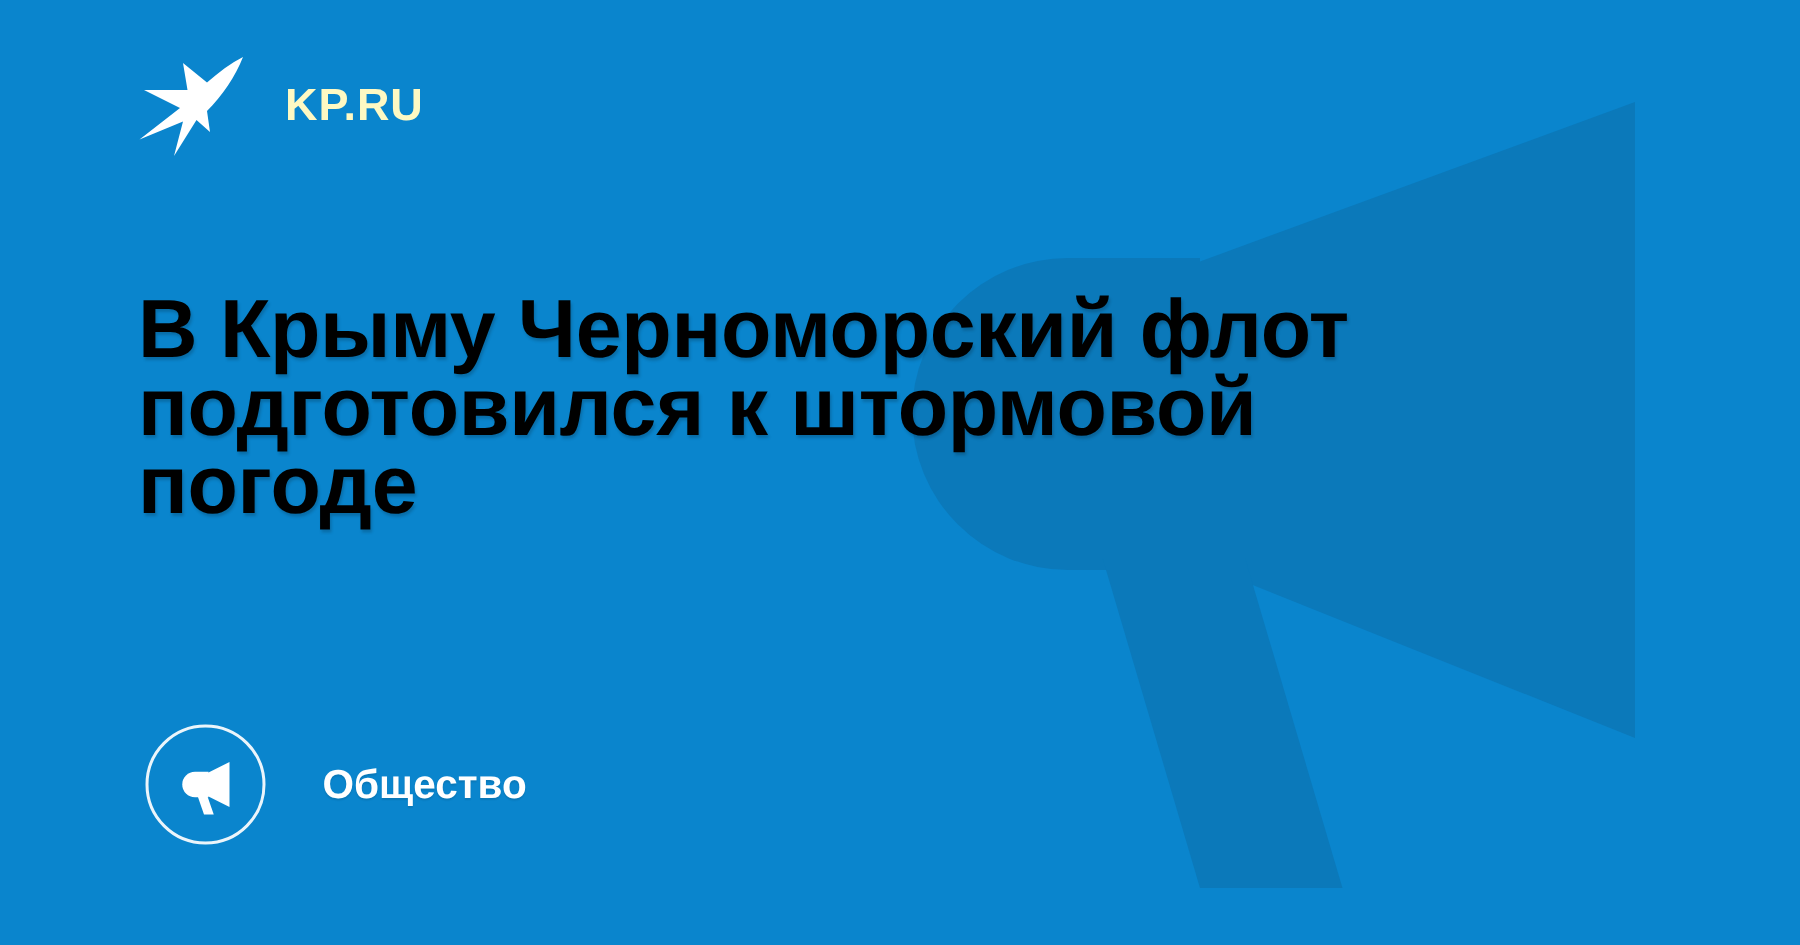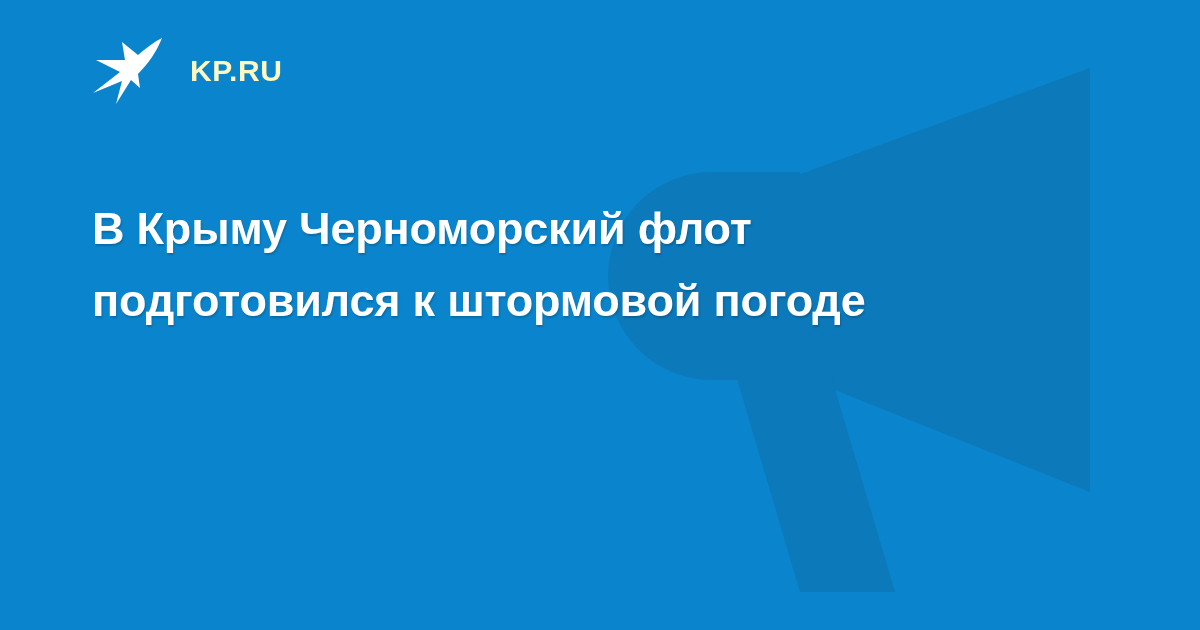--- a/index.html
+++ b/index.html
@@ -62,24 +62,24 @@
     white-space:nowrap;
   }
 
   
   .headline {
     position:absolute;
     left:92px;
     top:193px;
     width:880px;
     z-index:2;
-    color:#ffffff;
-    font-size:45px;
+    color:#000000;
+    font-size:55px;
     font-weight:700;
-    line-height:72px;
+    line-height:52px;
     letter-spacing:-0.2px;
     text-shadow:1px 2px 2px rgba(0,0,0,0.18);
   }
 
   
   .category {
     position:absolute;
     left:97px;
     top:483px;
     display:flex;
@@ -130,14 +130,29 @@
     <svg class="brand-bird" viewBox="0 0 72 70" aria-hidden="true">
       <g fill="#ffffff">
         <path d="M70 2 C62 6 54 12 46 19 L30 6 L33 24 L4 24 L28 36 L1 57 L30 45 L24 68 L39 44 L48 52 L46 38 C56 28 65 15 70 2 Z"></path>
       </g>
     </svg>
     <span class="brand-name">KP.RU</span>
   </div>
 
   <h1 class="headline">В Крыму Черноморский флот подготовился к штормовой погоде</h1>
 
+  <div class="category">
+    <span class="category-badge">
+      <svg width="44" height="44" viewBox="0 0 44 44" aria-hidden="true">
+        <g fill="#ffffff">
+
+          <path d="M38 7 L23 14.5 L23 29.5 L38 37 Z"></path>
+
+          <path d="M15 13.5 L24 13.5 L24 30.5 L15 30.5 A8.5 8.5 0 0 1 15 13.5 Z"></path>
+
+          <path d="M16.5 29 L23 29 L27.5 42 L21 42 Z"></path>
+        </g>
+      </svg>
+    </span>
+    <span class="category-label">Общество</span>
+  </div>
 
 </div>
 
 </body></html>

